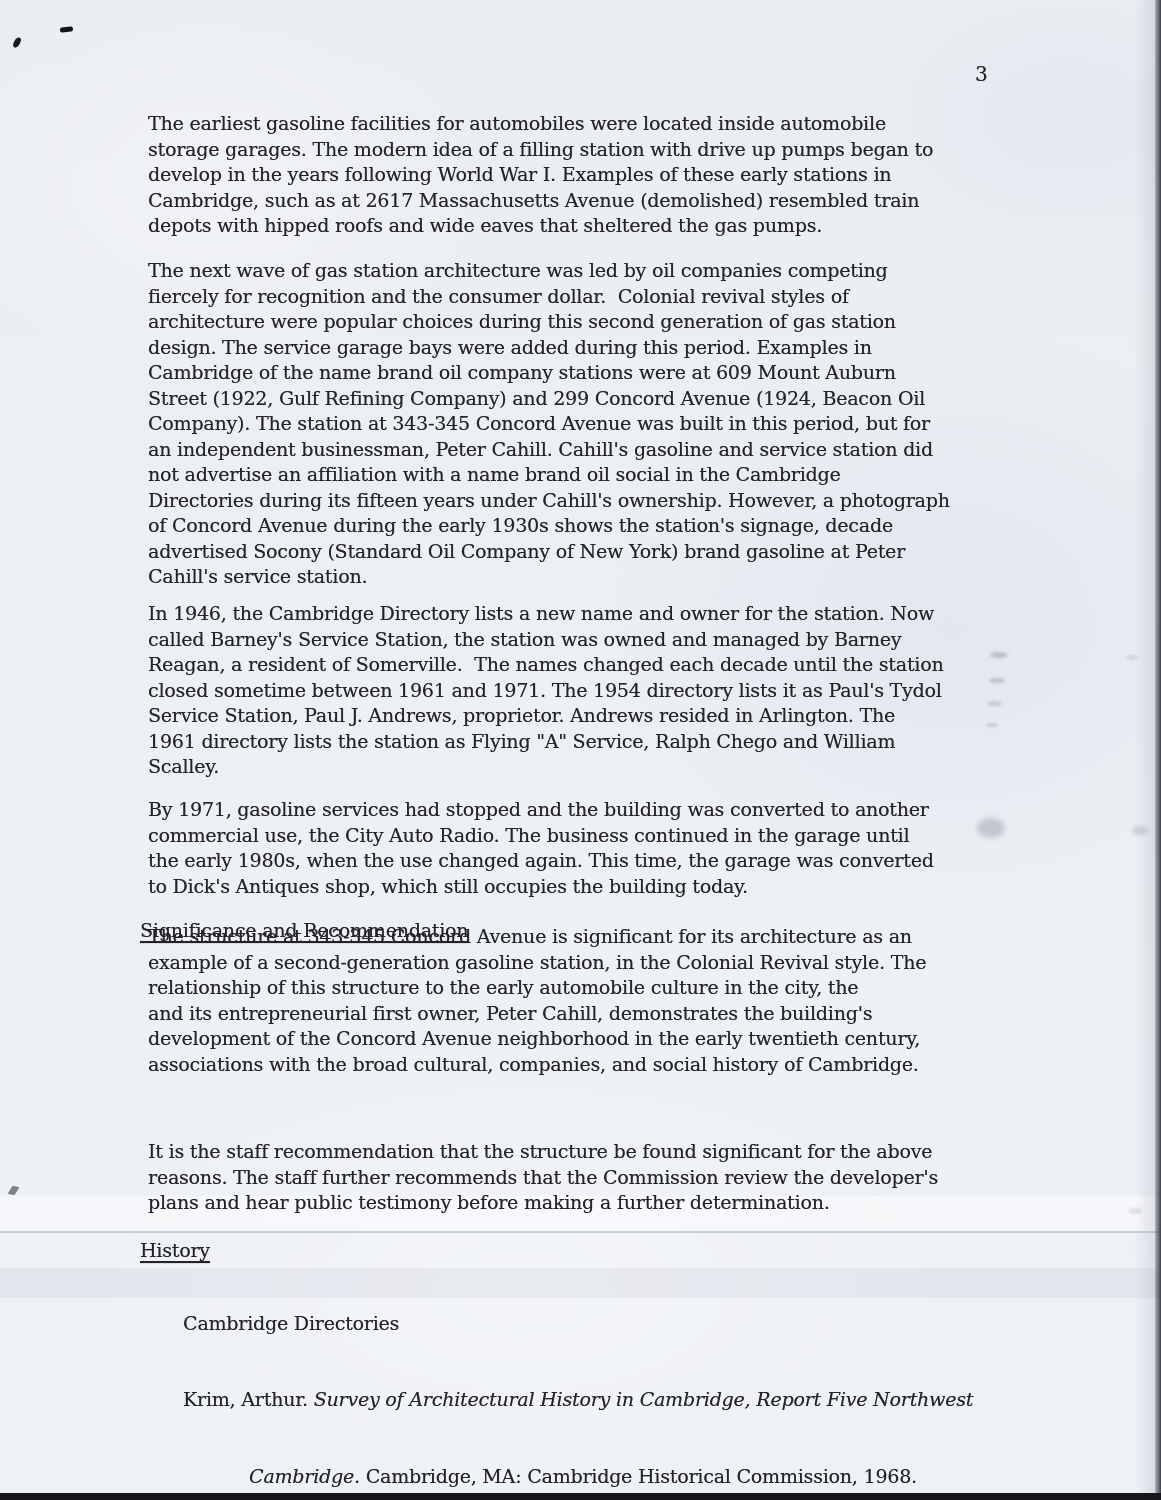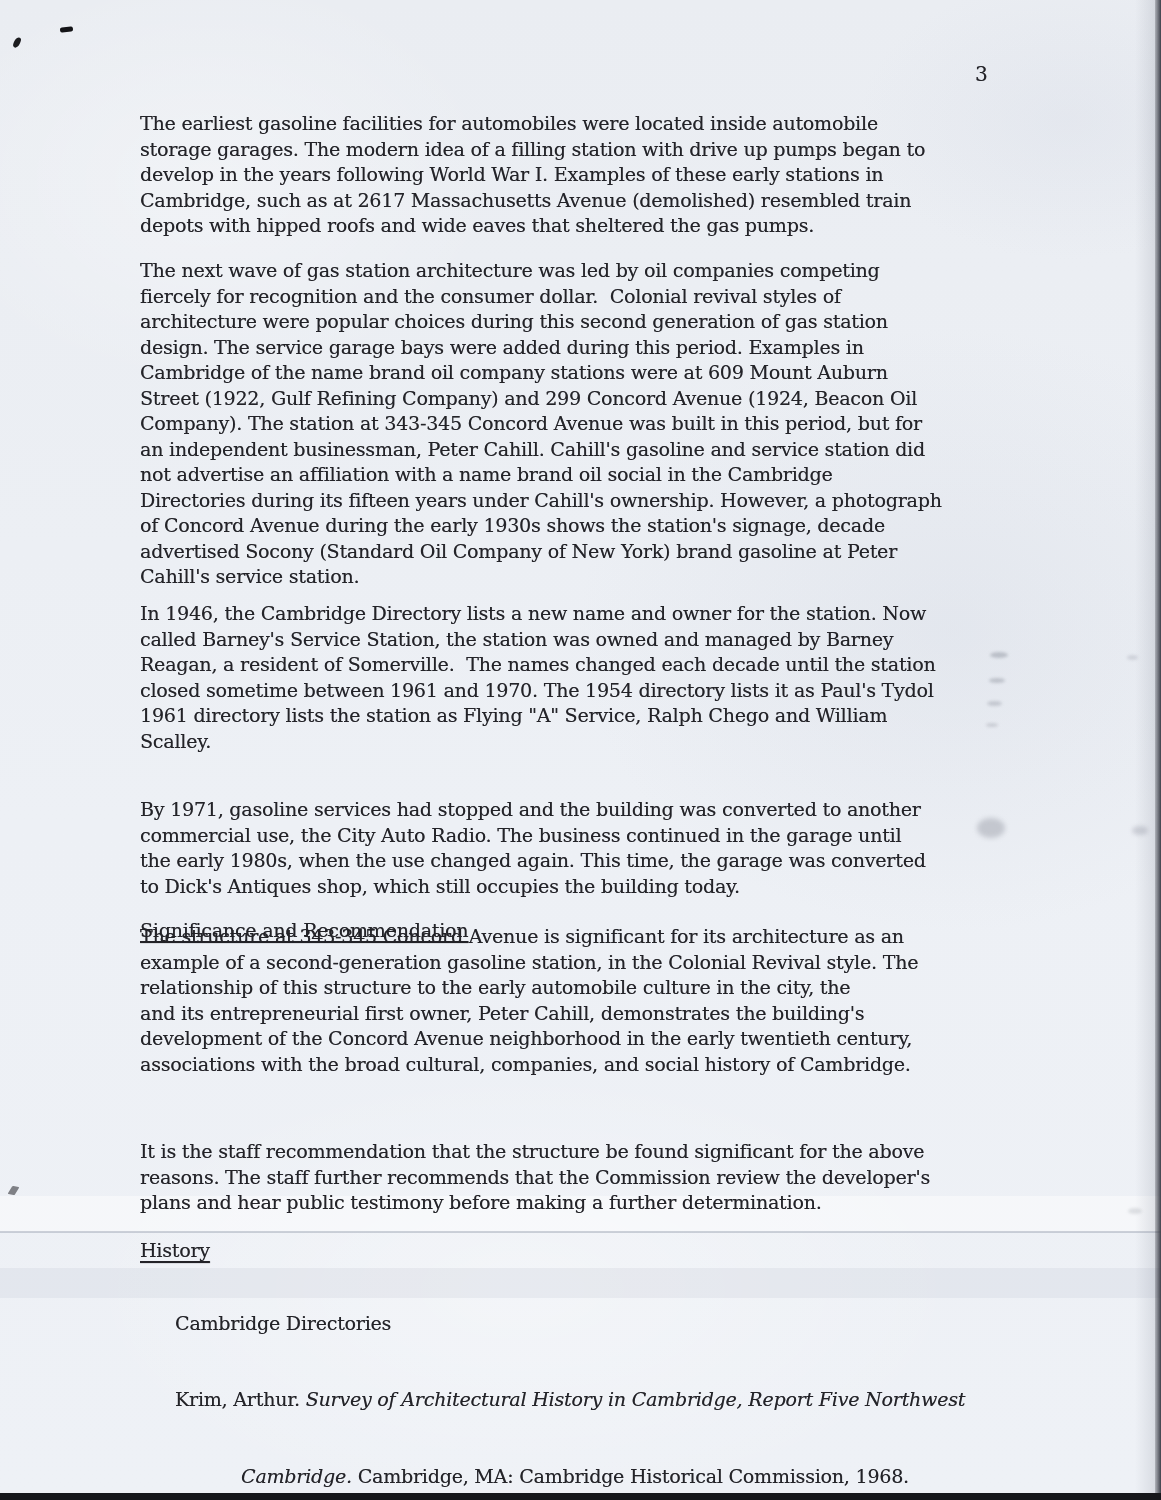--- a/index.html
+++ b/index.html
@@ -19,21 +19,21 @@
     color: #232328;
   }
   .textblock {
     position: absolute;
     left: 140px;
     font-size: 19px;
     line-height: 25.5px;
     letter-spacing: -0.2px;
     text-shadow: 0.2px 0.2px 0.4px rgba(35,35,42,0.55);
   }
-  .line { white-space: pre; }
+  .line { white-space: pre; margin-left: 8px; }
   .indent { padding-left: 66px; }
   .u {
     text-decoration: underline;
     text-underline-offset: 4px;
     text-decoration-thickness: 1.5px;
     margin-top: 18px;
   }
   .pagenum {
     position: absolute;
     left: 975px;
@@ -108,21 +108,22 @@
       <div class="line">Directories during its fifteen years under Cahill's ownership. However, a photograph</div>
       <div class="line">of Concord Avenue during the early 1930s shows the station's signage, decade</div>
       <div class="line">advertised Socony (Standard Oil Company of New York) brand gasoline at Peter</div>
       <div class="line">Cahill's service station.</div>
     </div>
 
   <div class="textblock" style="top:601px">
       <div class="line">In 1946, the Cambridge Directory lists a new name and owner for the station. Now</div>
       <div class="line">called Barney's Service Station, the station was owned and managed by Barney</div>
       <div class="line">Reagan, a resident of Somerville.  The names changed each decade until the station</div>
-      <div class="line">closed sometime between 1961 and 1970. The 1954 directory lists it as Paul's Tydol</div>
+      <div class="line">closed sometime between 1961 and 1971. The 1954 directory lists it as Paul's Tydol</div>
+      <div class="line">Service Station, Paul J. Andrews, proprietor. Andrews resided in Arlington. The</div>
       <div class="line">1961 directory lists the station as Flying "A" Service, Ralph Chego and William</div>
       <div class="line">Scalley.</div>
     </div>
 
   <div class="textblock" style="top:797px">
       <div class="line">By 1971, gasoline services had stopped and the building was converted to another</div>
       <div class="line">commercial use, the City Auto Radio. The business continued in the garage until</div>
       <div class="line">the early 1980s, when the use changed again. This time, the garage was converted</div>
       <div class="line">to Dick's Antiques shop, which still occupies the building today.</div>
     </div>

